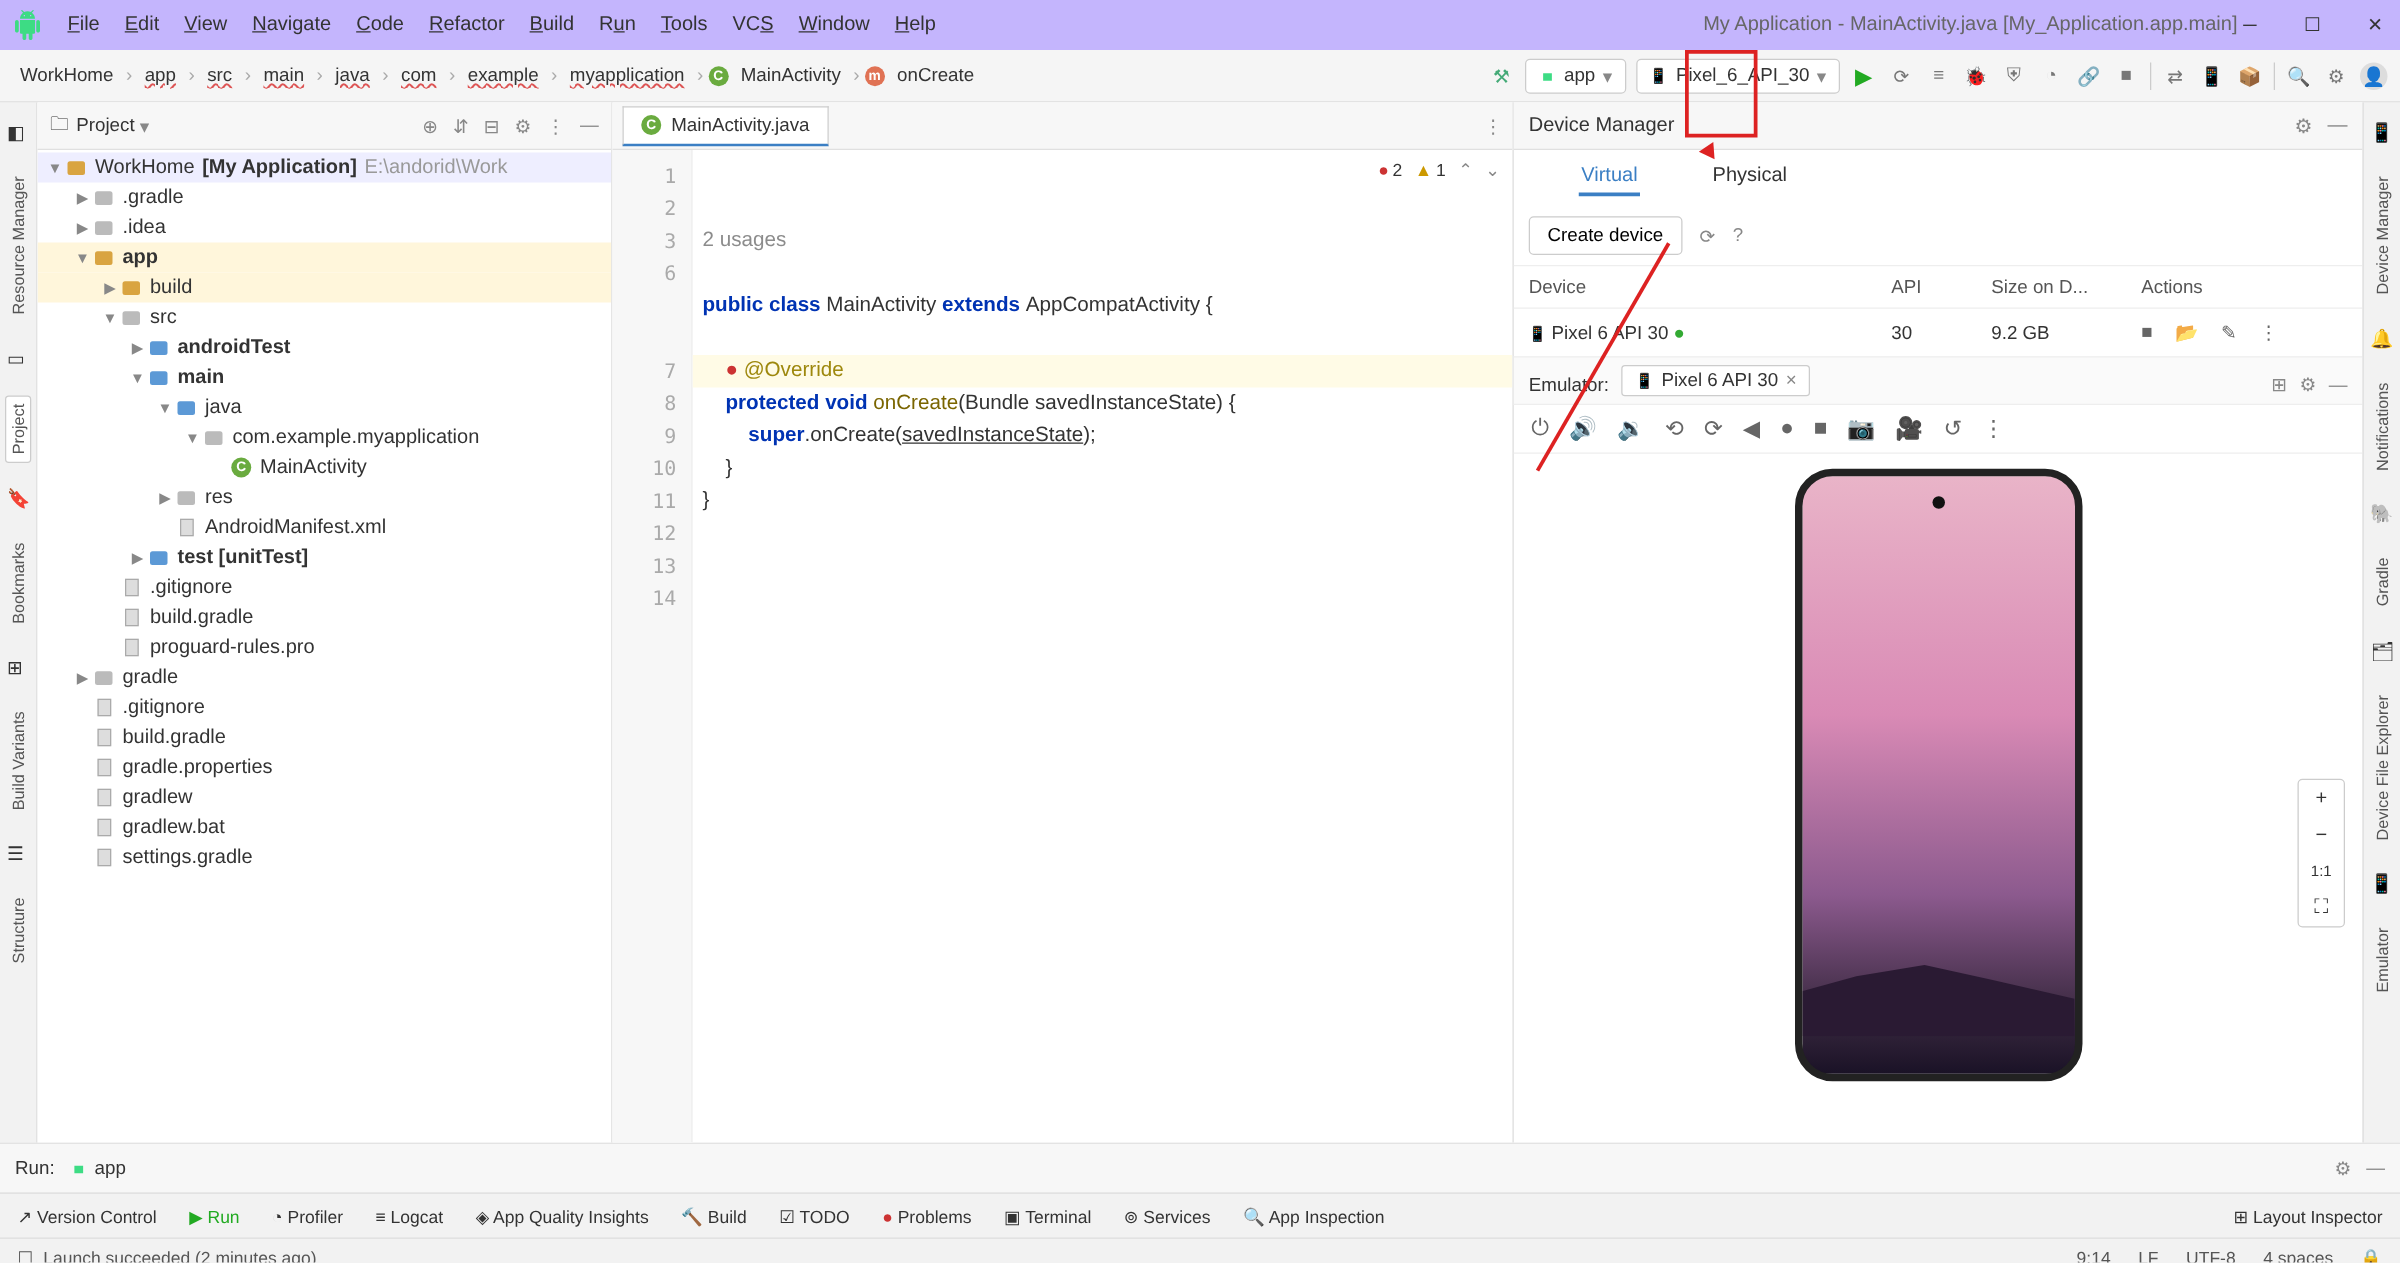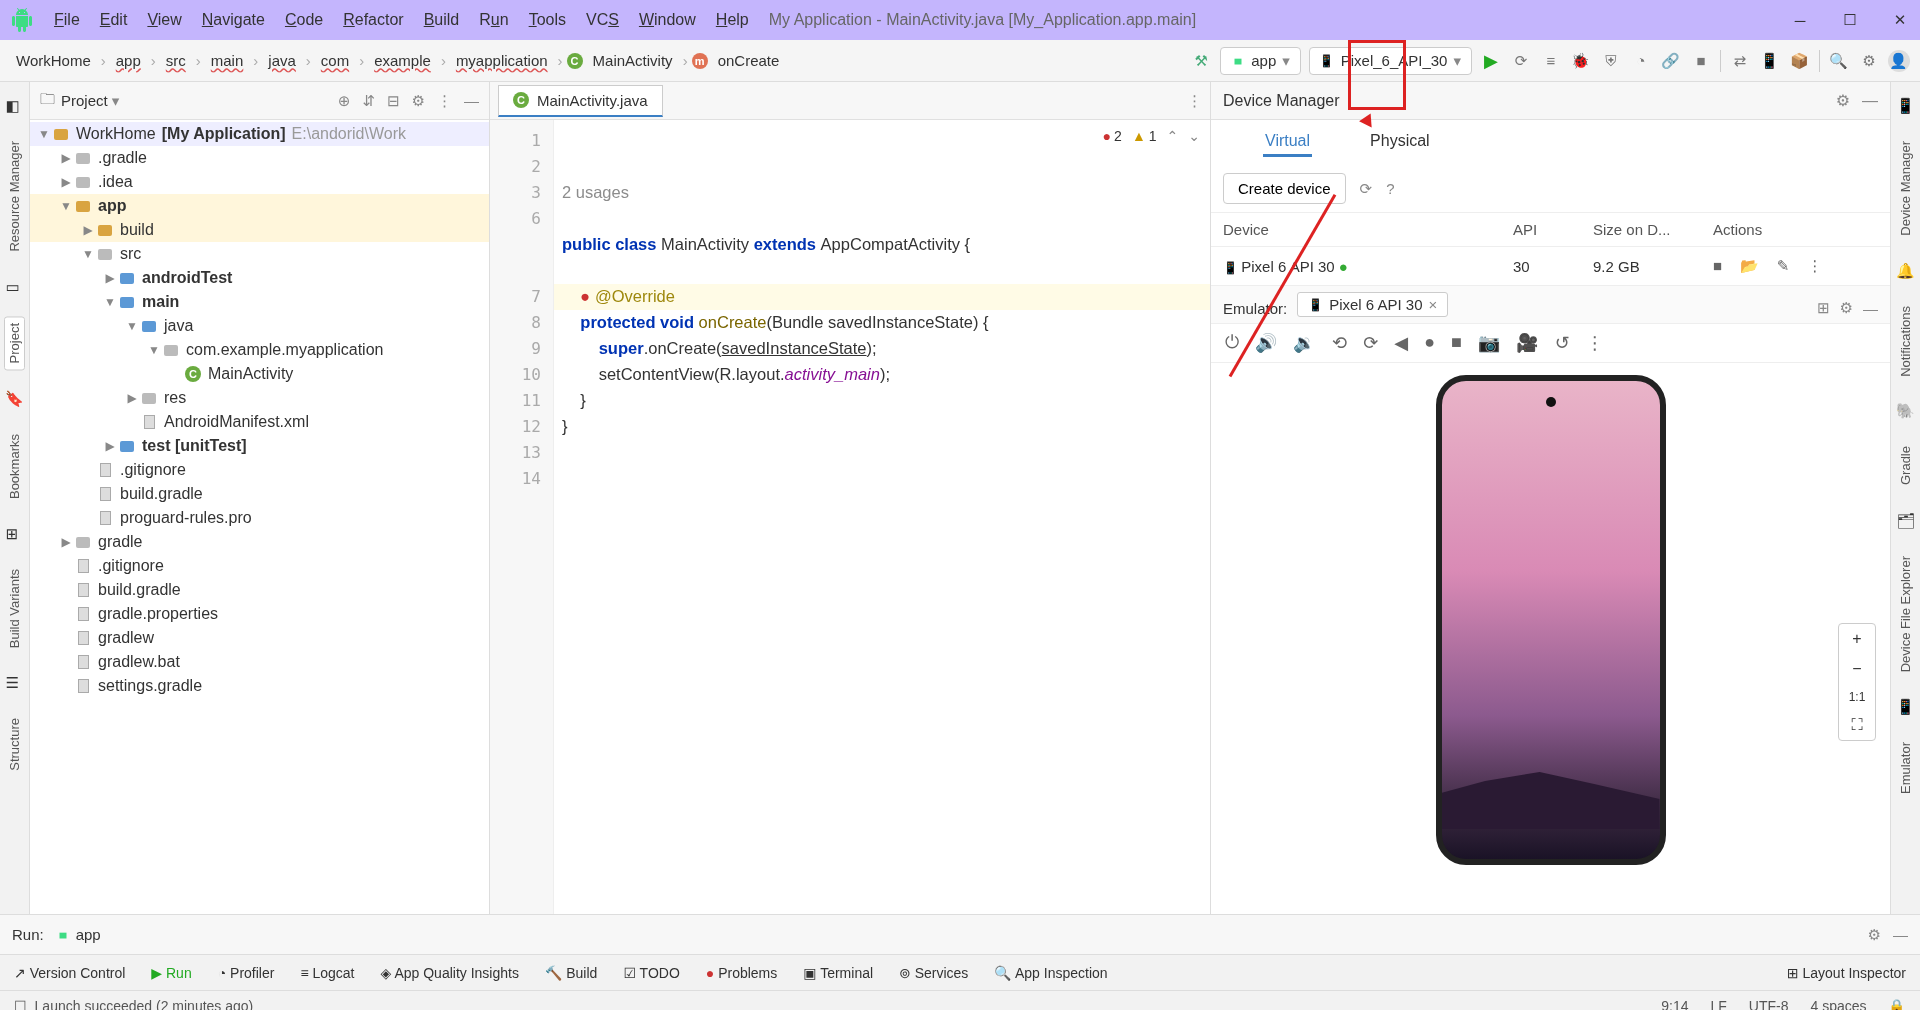--- a/index.html
+++ b/index.html
@@ -1,21 +1,21 @@
 <!DOCTYPE html>
 <html><head>
 <meta charset="utf-8">
 <style>
 * { margin: 0; padding: 0; box-sizing: border-box; font-family: "Segoe UI", Arial, sans-serif; }
 body { width: 1920px; height: 1010px; background: #f2f2f2; overflow: hidden; font-size: 15px; color: #333; }
 .titlebar { height: 40px; display: flex; align-items: center; padding: 0 10px; background: #c4b5fd; }
 .android-logo { width: 24px; height: 24px; margin-right: 20px; }
 .menu-item { margin-right: 20px; cursor: pointer; font-size: 16px; }
 .menu-item u { text-decoration: underline; }
-.title-text { flex: 1; text-align: left; color: #666; font-size: 16px; }
+.title-text { flex: 1; text-align: right; color: #666; font-size: 16px; }
 .win-controls { display: flex; gap: 30px; margin-left: auto; }
 .win-btn { width: 20px; height: 20px; display: flex; align-items: center; justify-content: center; }
 .nav-bar { height: 42px; display: flex; align-items: center; padding: 0 10px; background: #f5f5f5; border-bottom: 1px solid #ddd; }
 .breadcrumb { display: flex; align-items: center; gap: 4px; font-size: 15px; }
 .bc-item { padding: 2px 6px; }
 .bc-sep { color: #aaa; }
 .toolbar-right { display: flex; align-items: center; gap: 8px; margin-left: auto; }
 .toolbar-select { border: 1px solid #ccc; background: #fff; padding: 4px 10px; border-radius: 4px; display: flex; align-items: center; gap: 6px; font-size: 15px; }
 .toolbar-icon { width: 22px; height: 22px; display: flex; align-items: center; justify-content: center; color: #777; cursor: pointer; }
 .main-area { display: flex; height: 832px; }
@@ -403,21 +403,20 @@
       <div class="code-col">
         <div class="code-line"></div>
         <div class="code-line"></div>
         <div class="code-line cmt">2 usages</div>
         <div class="code-line"></div>
         <div class="code-line"><span class="kw">public class </span><span>MainActivity </span><span class="kw">extends </span><span>AppCompatActivity {</span></div>
         <div class="code-line"></div>
         <div class="code-line" style="background:#fffbe6;">&nbsp;&nbsp;&nbsp;&nbsp;<span style="color:#c33;">●</span> <span class="ann">@Override</span></div>
         <div class="code-line">&nbsp;&nbsp;&nbsp;&nbsp;<span class="kw">protected void </span><span style="color:#7a6500;">onCreate</span><span>(Bundle savedInstanceState) {</span></div>
         <div class="code-line">&nbsp;&nbsp;&nbsp;&nbsp;&nbsp;&nbsp;&nbsp;&nbsp;<span class="kw">super</span>.onCreate(<u>savedInstanceState</u>);</div>
-        <div class="code-line">&nbsp;&nbsp;&nbsp;&nbsp;&nbsp;&nbsp;&nbsp;&nbsp;<span>setContentView(R.layout.</span><span class="italic">activity_main</span><span>);</span></div>
         <div class="code-line">&nbsp;&nbsp;&nbsp;&nbsp;<span>}</span></div>
         <div class="code-line"><span>}</span></div>
       </div>
       <div class="code-extras">
         <span class="err-badge">
             <span style="color:#c33;">●</span>
             <span>2</span>
           </span>
         <span class="err-badge">
             <span style="color:#c90;">▲</span>

